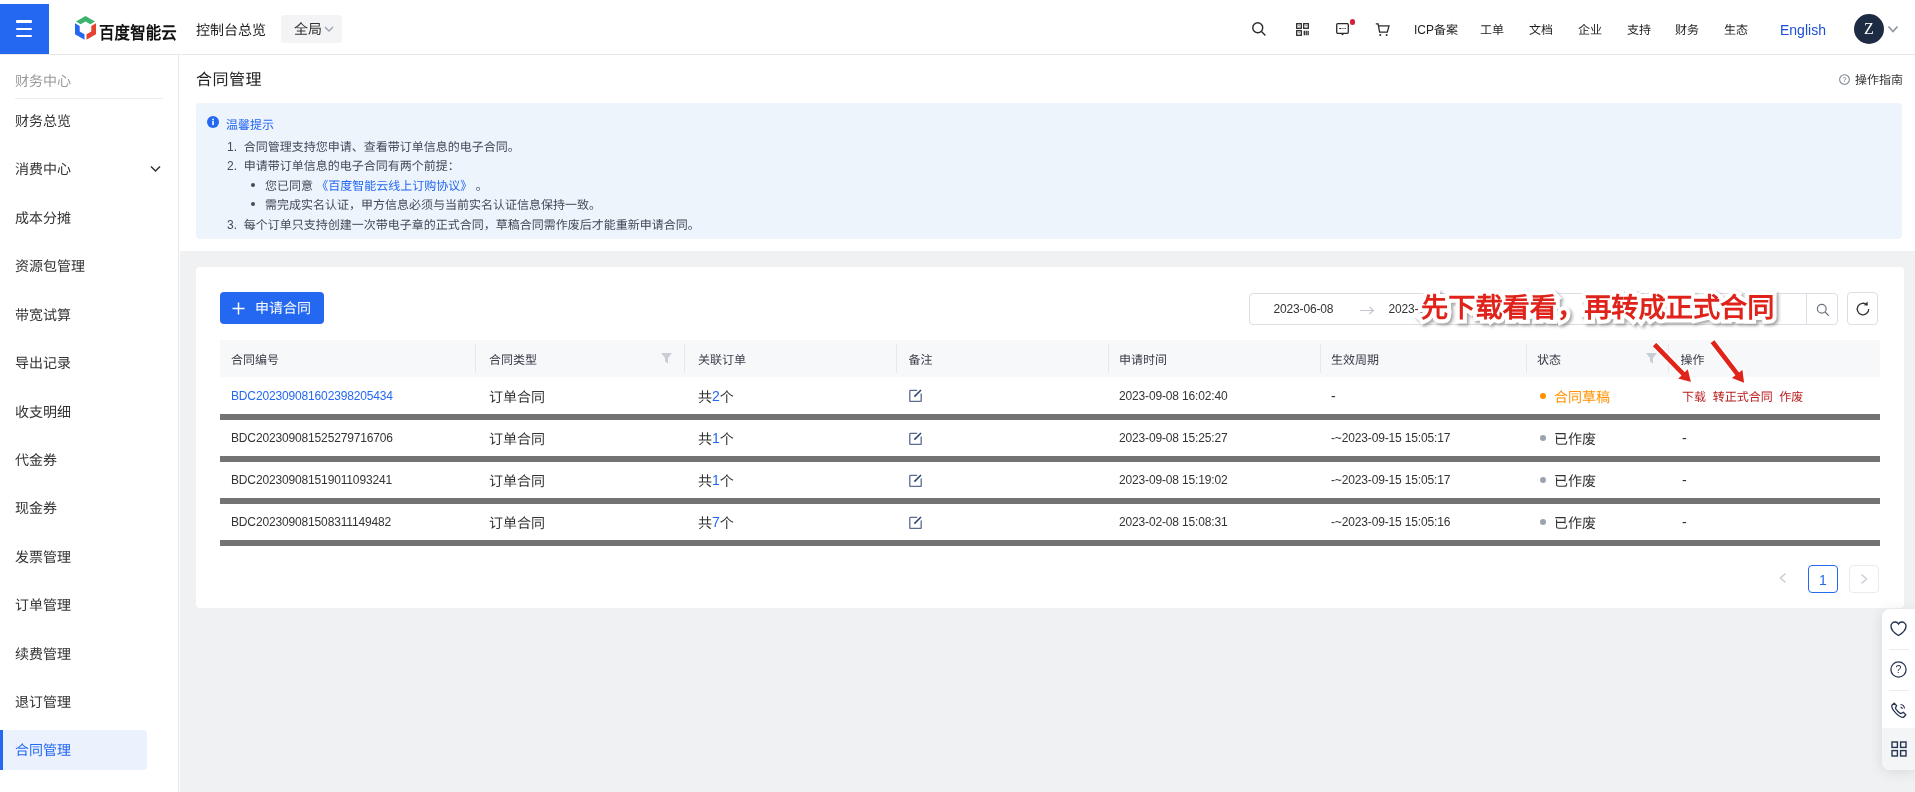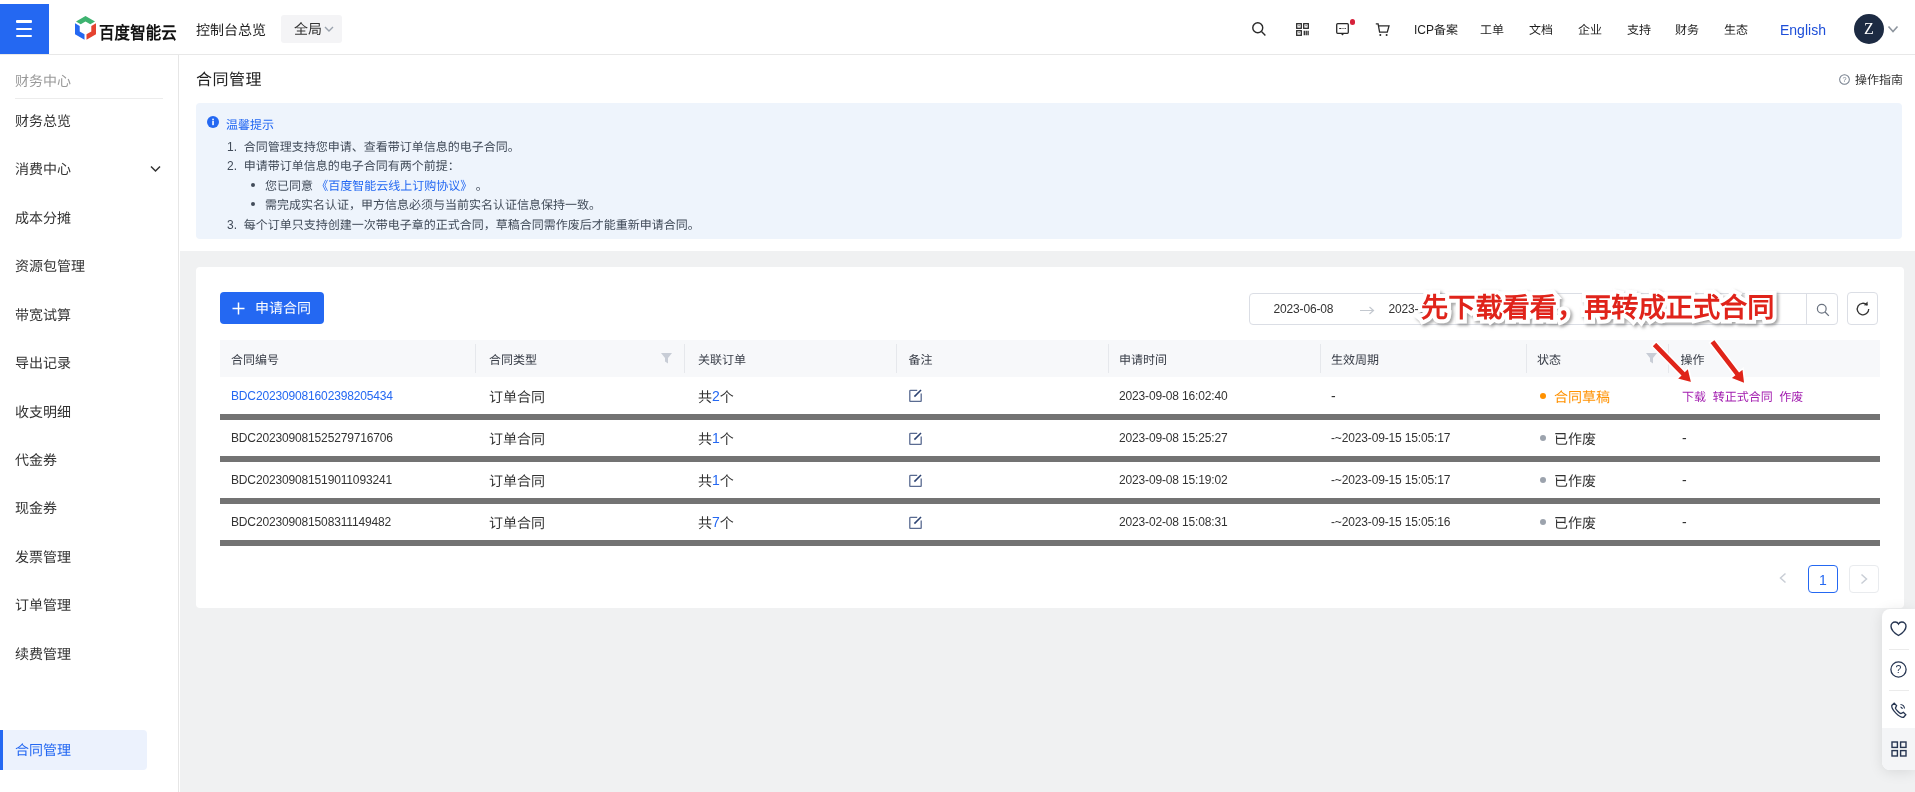--- a/index.html
+++ b/index.html
@@ -37,21 +37,21 @@
 #refresh{position:absolute;left:1651px;top:25px;width:31px;height:33px;border:1px solid #dbdee5;border-radius:4px;background:#fff}
 
 #tbl{position:absolute;left:24px;top:73px;width:1660px}
 #thead{position:relative;height:37px;background:#f7f8fa;font-size:12px;color:#383d47}
 .th{position:absolute;top:0;height:37px;line-height:40px;white-space:nowrap}
 .colsep{position:absolute;top:4px;width:1px;height:29px;background:#e6e8ec}
 .trow{position:relative;height:42px;border-bottom:6px solid #737373;font-size:14px;color:#333}
 .trow.first{height:43px}
 .td{position:absolute;top:0;height:100%;display:flex;align-items:center;white-space:nowrap}
 .dot{display:inline-block;width:6px;height:6px;border-radius:50%;margin-right:8px}
-.oplink{font-size:12px;color:#a21caf}
+.oplink{font-size:12px;color:#b91c1c}
 .num{font-size:12px;letter-spacing:-0.15px}
 
 .pgbox{position:absolute;top:298px;width:30px;height:28px;border-radius:4px;text-align:center;line-height:28px}
 
 #ftool{position:absolute;left:1882px;top:609px;width:33px;height:161px;background:#fff;border-radius:8px 0 0 8px;box-shadow:0 2px 14px rgba(0,0,0,.10);z-index:25}
 #ftool .fdv{position:absolute;left:7px;width:20px;height:1px;background:#ebebeb}
 #ftool .fcell{position:absolute;left:0;width:33px;height:40px;display:flex;align-items:center;justify-content:center}
 </style>
 </head>
 <body>
@@ -120,20 +120,21 @@
   <div class="sitem" style="top:138.8px">成本分摊</div>
   <div class="sitem" style="top:187.3px">资源包管理</div>
   <div class="sitem" style="top:235.7px">带宽试算</div>
   <div class="sitem" style="top:284.1px">导出记录</div>
   <div class="sitem" style="top:332.5px">收支明细</div>
   <div class="sitem" style="top:380.9px">代金券</div>
   <div class="sitem" style="top:429.4px">现金券</div>
   <div class="sitem" style="top:477.8px">发票管理</div>
   <div class="sitem" style="top:526.2px">订单管理</div>
   <div class="sitem" style="top:574.6px">续费管理</div>
+  <div class="sitem" style="top:623px">退订管理</div>
   <div class="sitem sel" style="top:675px">合同管理</div>
 </div>
 
 <div id="content">
   <div id="head">
     <div id="htitle">合同管理</div>
     <div id="guide"><svg style="vertical-align:-1px;margin-right:5px" width="11" height="11" viewBox="0 0 12 12">
             <circle cx="6" cy="6" r="5.3" fill="none" stroke="#747e8c" stroke-width="1.1"></circle>
             <text x="6" y="8.8" text-anchor="middle" font-size="8" fill="#747e8c">?</text>
           </svg>操作指南</div>

